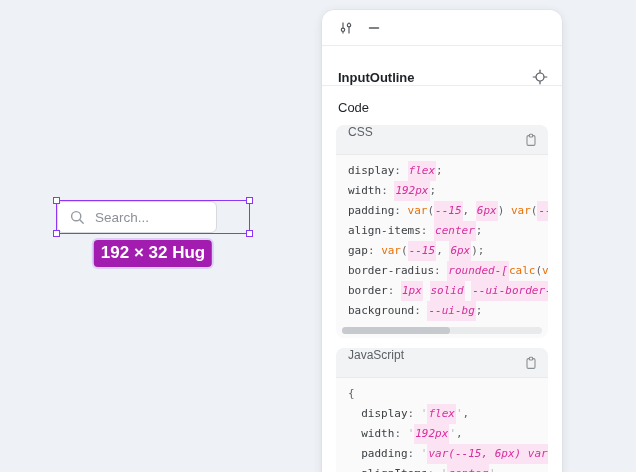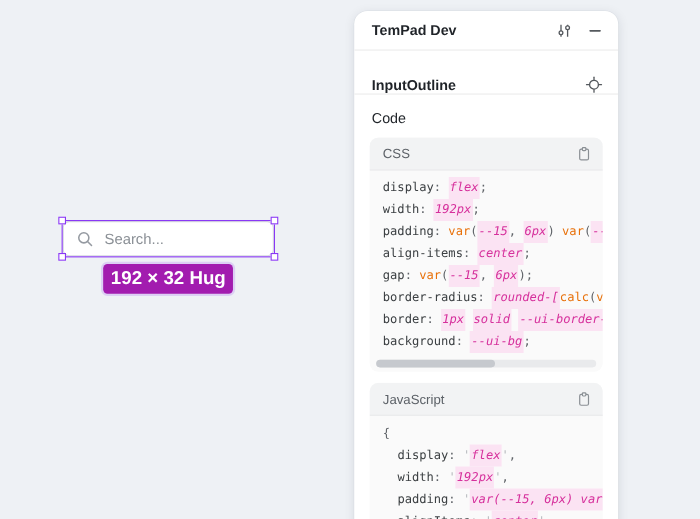--- a/index.html
+++ b/index.html
@@ -9,21 +9,21 @@
     background: #eef1f5;
     font-family: "Liberation Sans", sans-serif;
     color: #1f2328;
   }
 
   
   .canvas { position: absolute; inset: 0; }
 
   .search-field {
     position: absolute;
-    left: 57px; top: 201px; width: 192px; height: 32px;
+    left: 57px; top: 201px; width: 160px; height: 32px;
     background: #ffffff;
     border: 1px solid #d6d9de;
     border-radius: 6px;
     display: flex; align-items: center;
     padding-left: 11px; gap: 9px;
   }
   .search-placeholder { color: #8b9096; font-size: 13.5px; }
 
   .selection-outline {
     position: absolute;
@@ -89,21 +89,21 @@
   .code-block {
     margin: 0 14px 10px;
     border-radius: 8px;
     overflow: hidden;
     background: #fafafa;
   }
   .block-header {
     height: 30px;
     background: #f2f3f4;
     border-bottom: 1px solid #e9eaec;
-    display: flex; align-items: center;
+    display: flex; 
     padding: 0 10px 0 12px;
   }
   .block-label { font-size: 12px; color: #5c6167; flex: 1; }
 
   .code {
     padding: 6px 0 4px 12px;
     font-family: "DejaVu Sans Mono", monospace;
     font-size: 11px;
     line-height: 20px;
     white-space: pre;
@@ -151,21 +151,20 @@
     <div class="handle bl"></div>
     <div class="handle br"></div>
   </div>
 
   <div class="size-badge">192 × 32 Hug</div>
 </div>
 
 <div class="panel">
 
   <div class="panel-header">
-    <span class="panel-title">TemPad Dev</span>
     <span class="panel-header-icons">
       <span class="icon-btn">
         <svg width="16" height="16" viewBox="0 0 16 16" fill="none" stroke="#55595e" stroke-width="1.2">
           <line x1="5" y1="2.5" x2="5" y2="13.5"></line>
           <circle cx="5" cy="9.8" r="1.7" fill="#ffffff"></circle>
           <line x1="11" y1="2.5" x2="11" y2="13.5"></line>
           <circle cx="11" cy="5.2" r="1.7" fill="#ffffff"></circle>
         </svg>
       </span>
       <span class="icon-btn">

